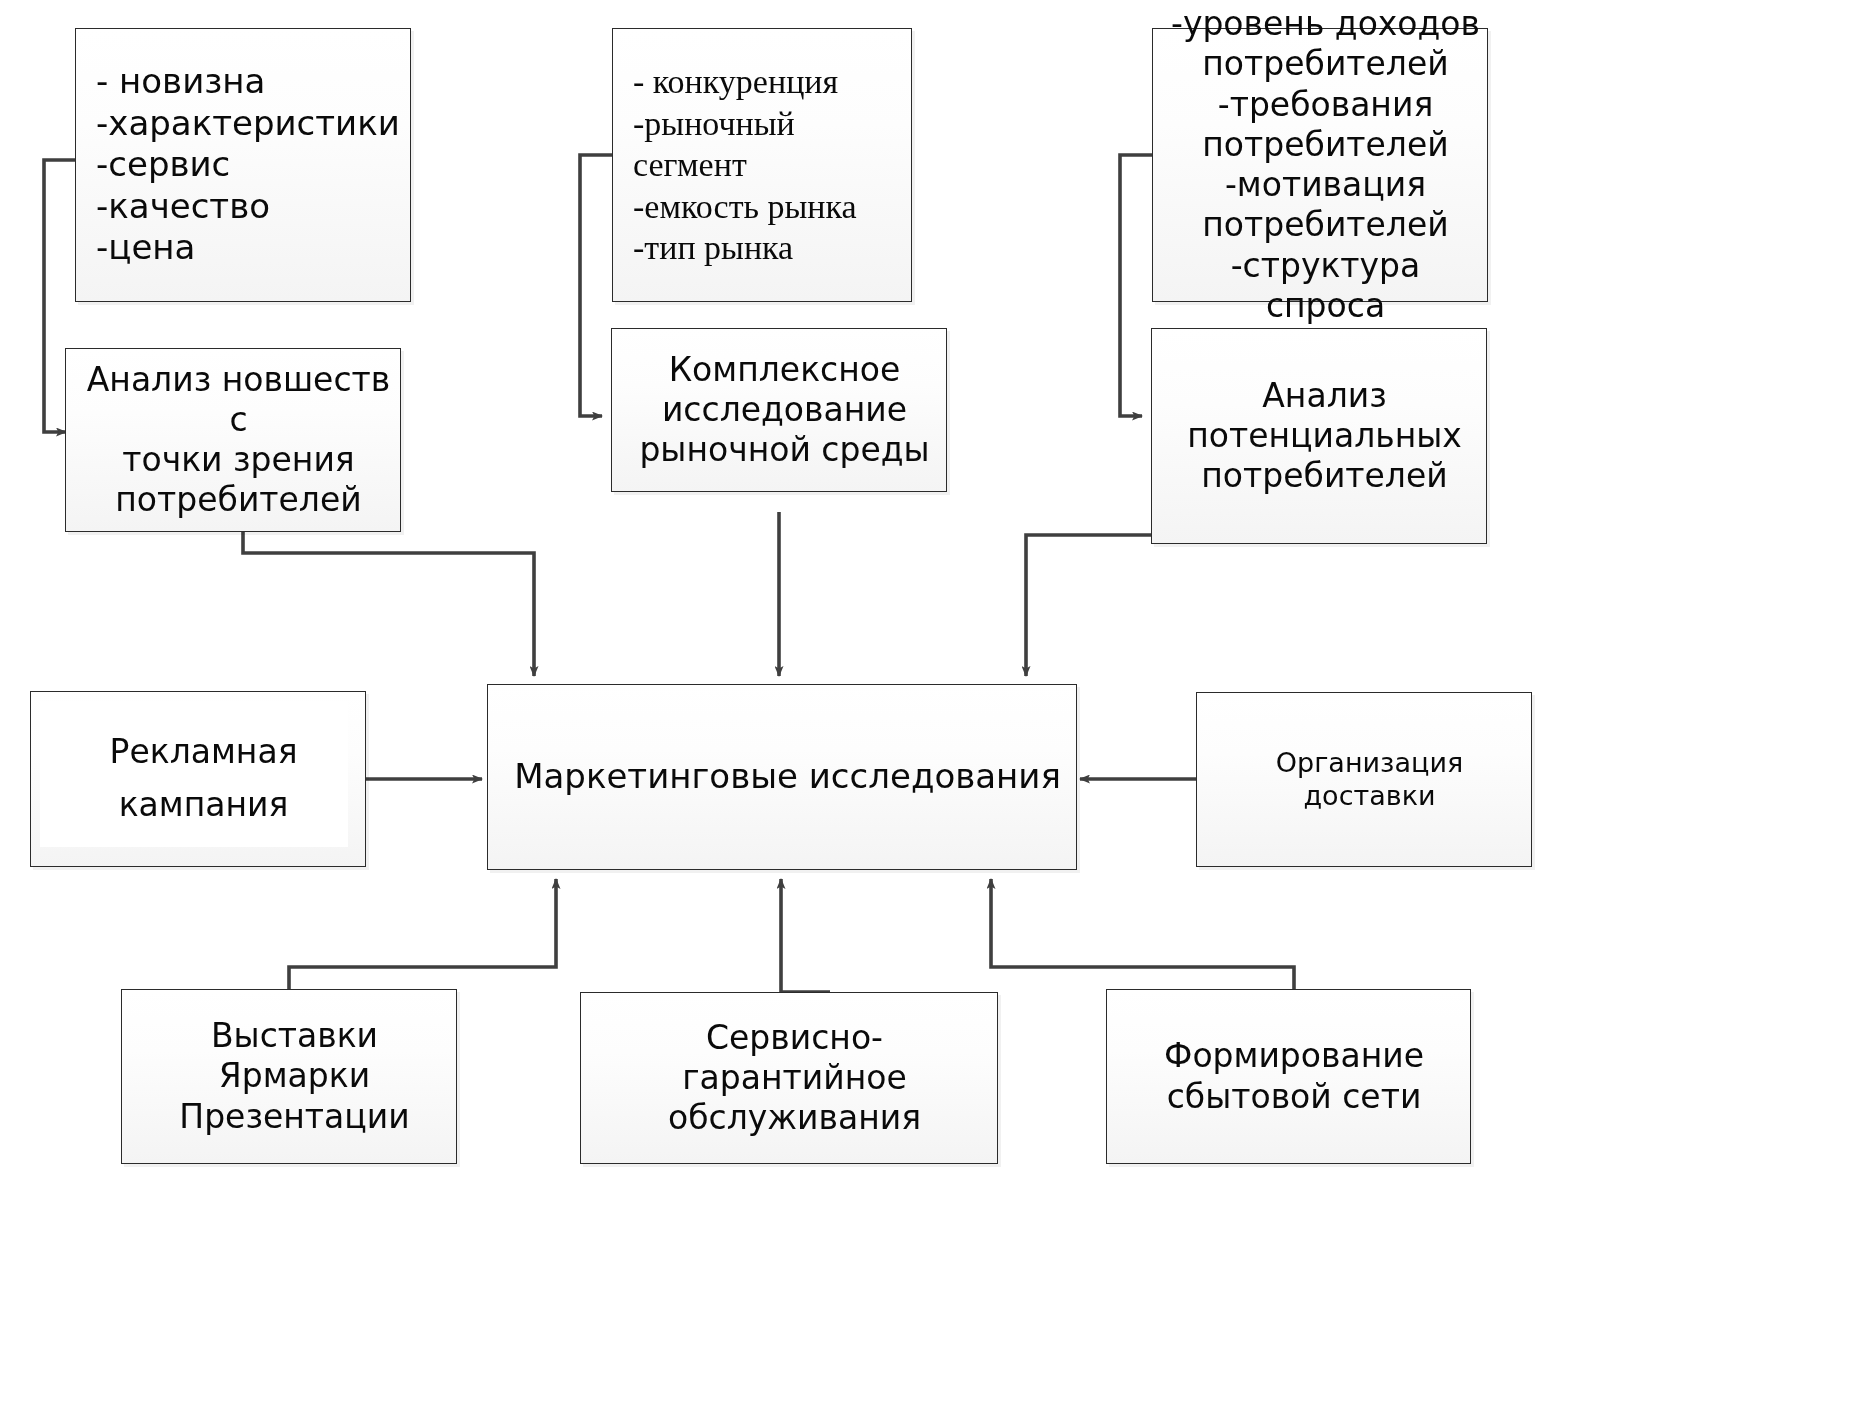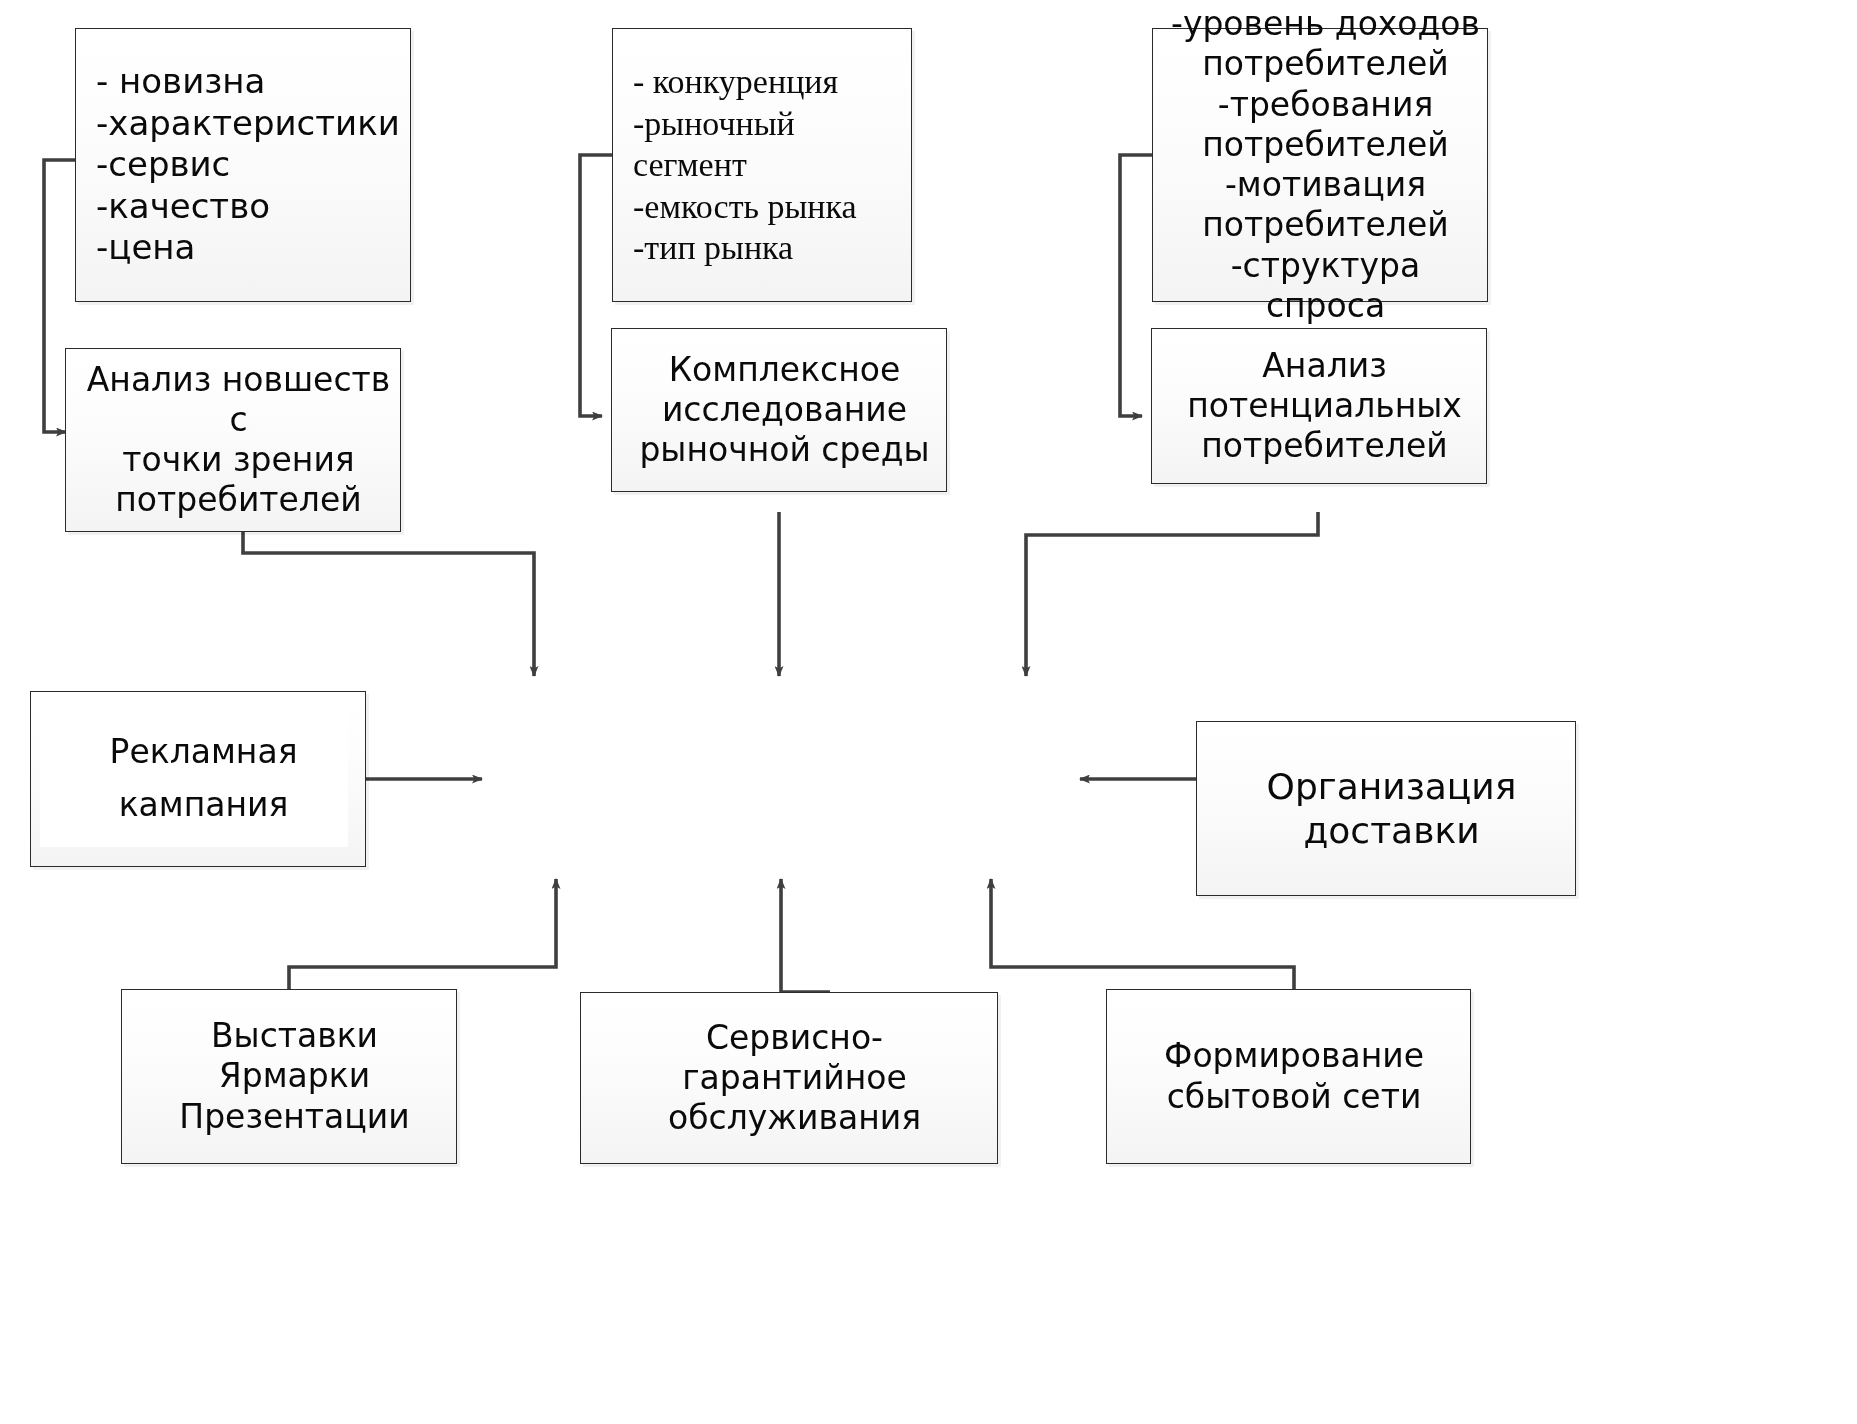--- a/index.html
+++ b/index.html
@@ -145,33 +145,36 @@
 точки зрения
 потребителей</span>
   </div>
 
   <div class="node proc-node" style="left:611px; top:328px; width:336px; height:164px; font-size:33px;">
     <span class="node-text">Комплексное
 исследование
 рыночной среды</span>
   </div>
 
-  <div class="node proc-node" style="left:1151px; top:328px; width:336px; height:156px; font-size:33px;">
+  <div class="node proc-node" style="left:1151px; top:328px; width:336px; height:216px; font-size:33px;">
     <span class="node-text">Анализ
 потенциальных
 потребителей</span>
   </div>
 
+  <div class="node center-node" style="left:487px; top:684px; width:590px; height:186px; font-size:34px;">
+    <span class="node-text">Маркетинговые исследования</span>
+  </div>
 
   <div class="node side-node inner-plate" style="left:30px; top:691px; width:336px; height:176px; font-size:33px;">
     <span class="node-text" style="line-height:1.6;">Рекламная
 кампания</span>
   </div>
 
-  <div class="node side-node" style="left:1196px; top:692px; width:380px; height:175px; font-size:36px;margin-top:29px;">
+  <div class="node side-node" style="left:1196px; top:692px; width:336px; height:175px; font-size:27px;">
     <span class="node-text">Организация
 доставки</span>
   </div>
 
   <div class="node bottom-node" style="left:121px; top:989px; width:336px; height:175px; font-size:33px;">
     <span class="node-text">Выставки
 Ярмарки
 Презентации</span>
   </div>
 

